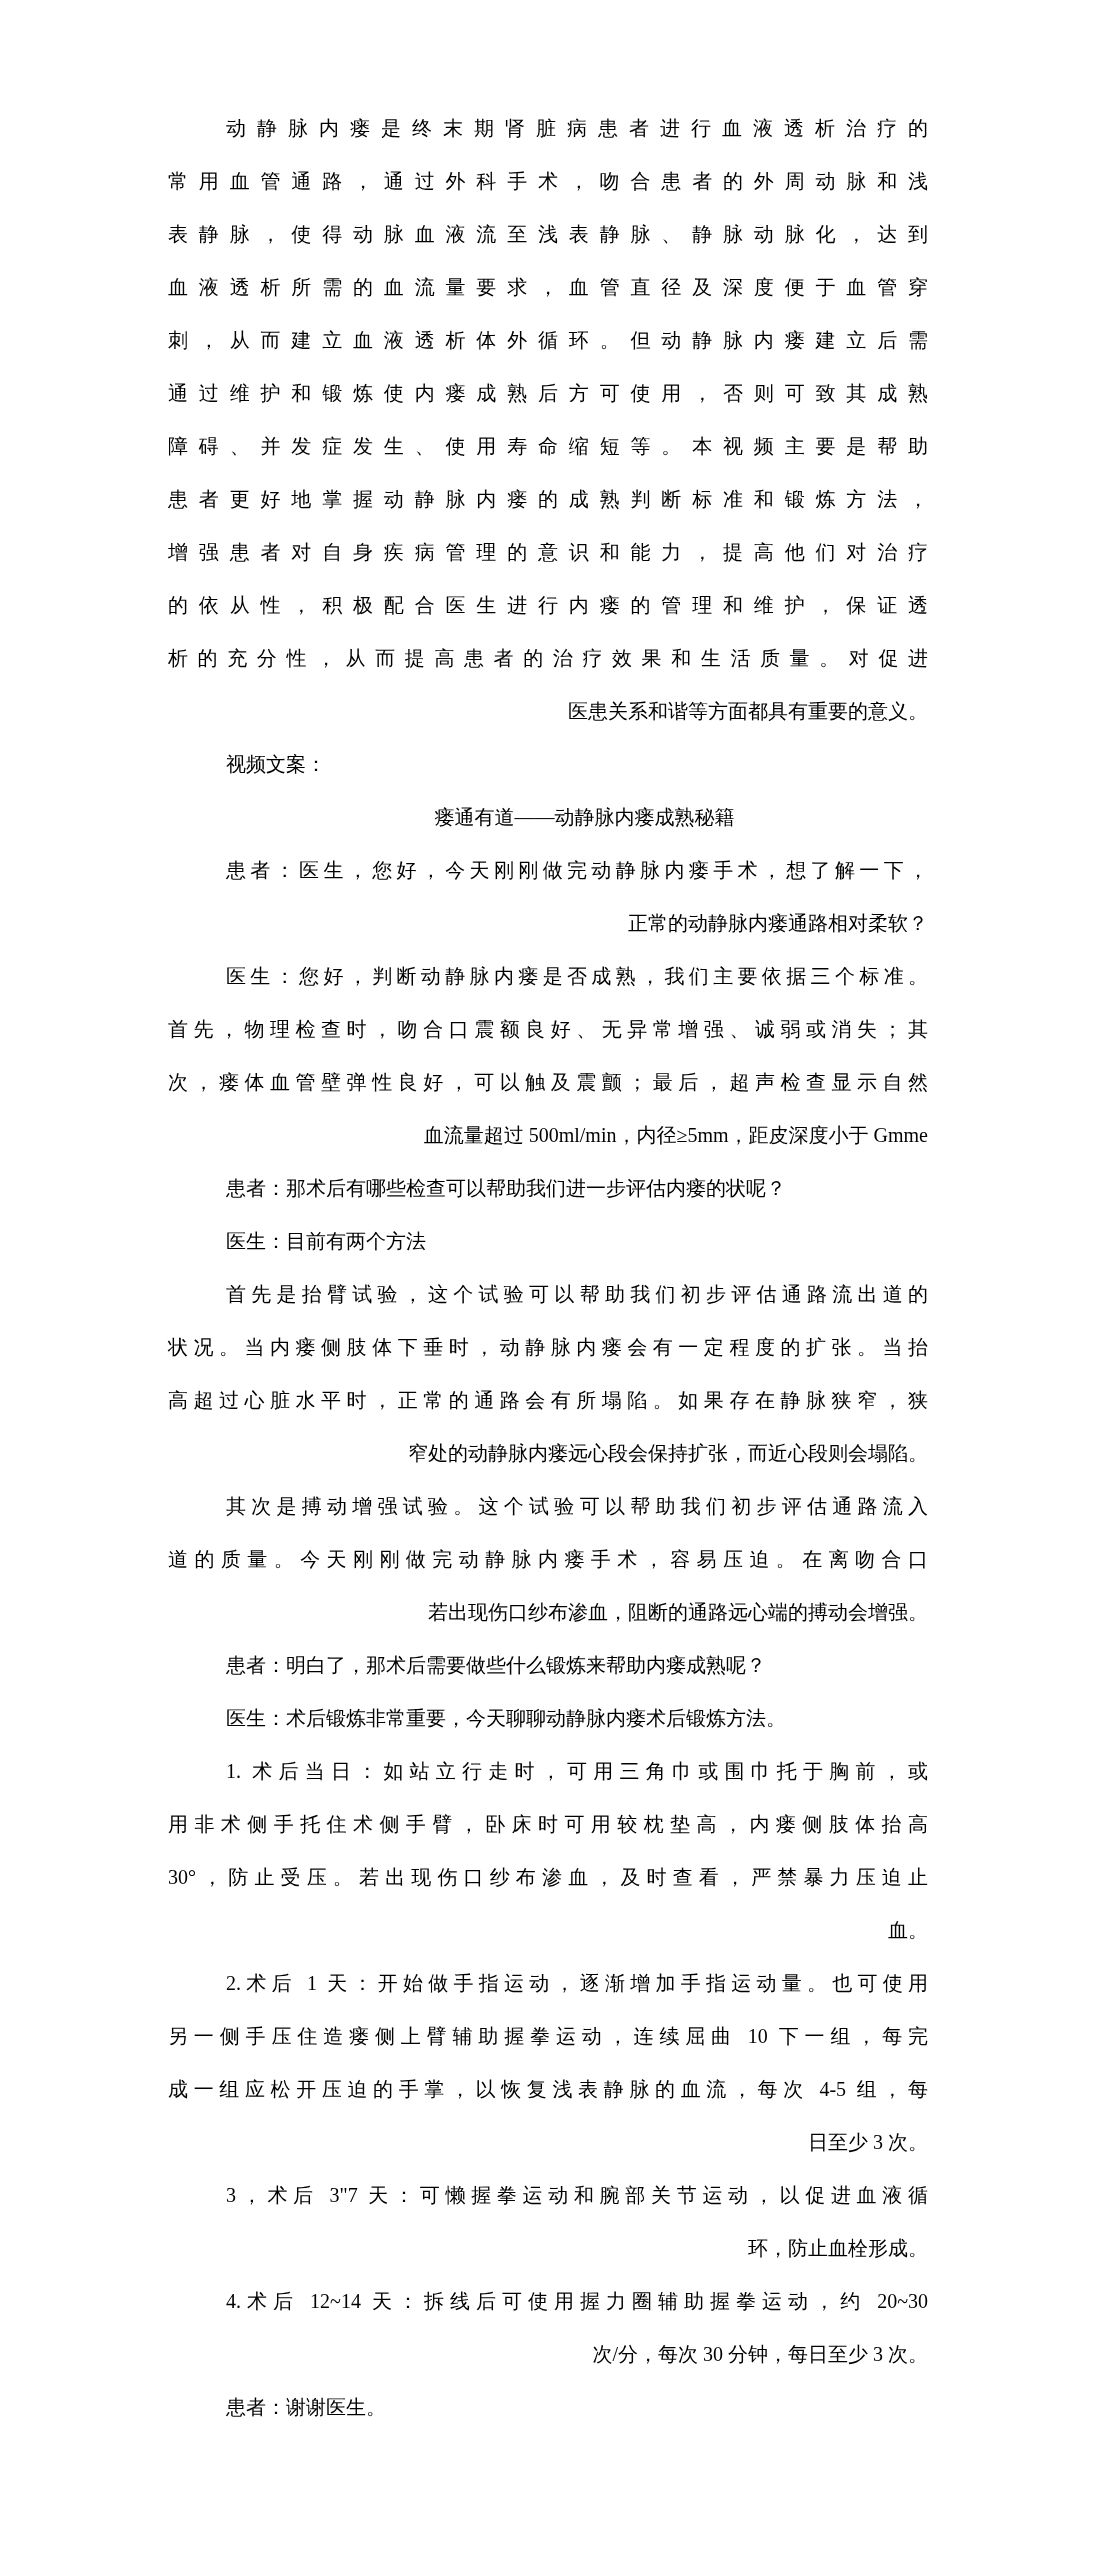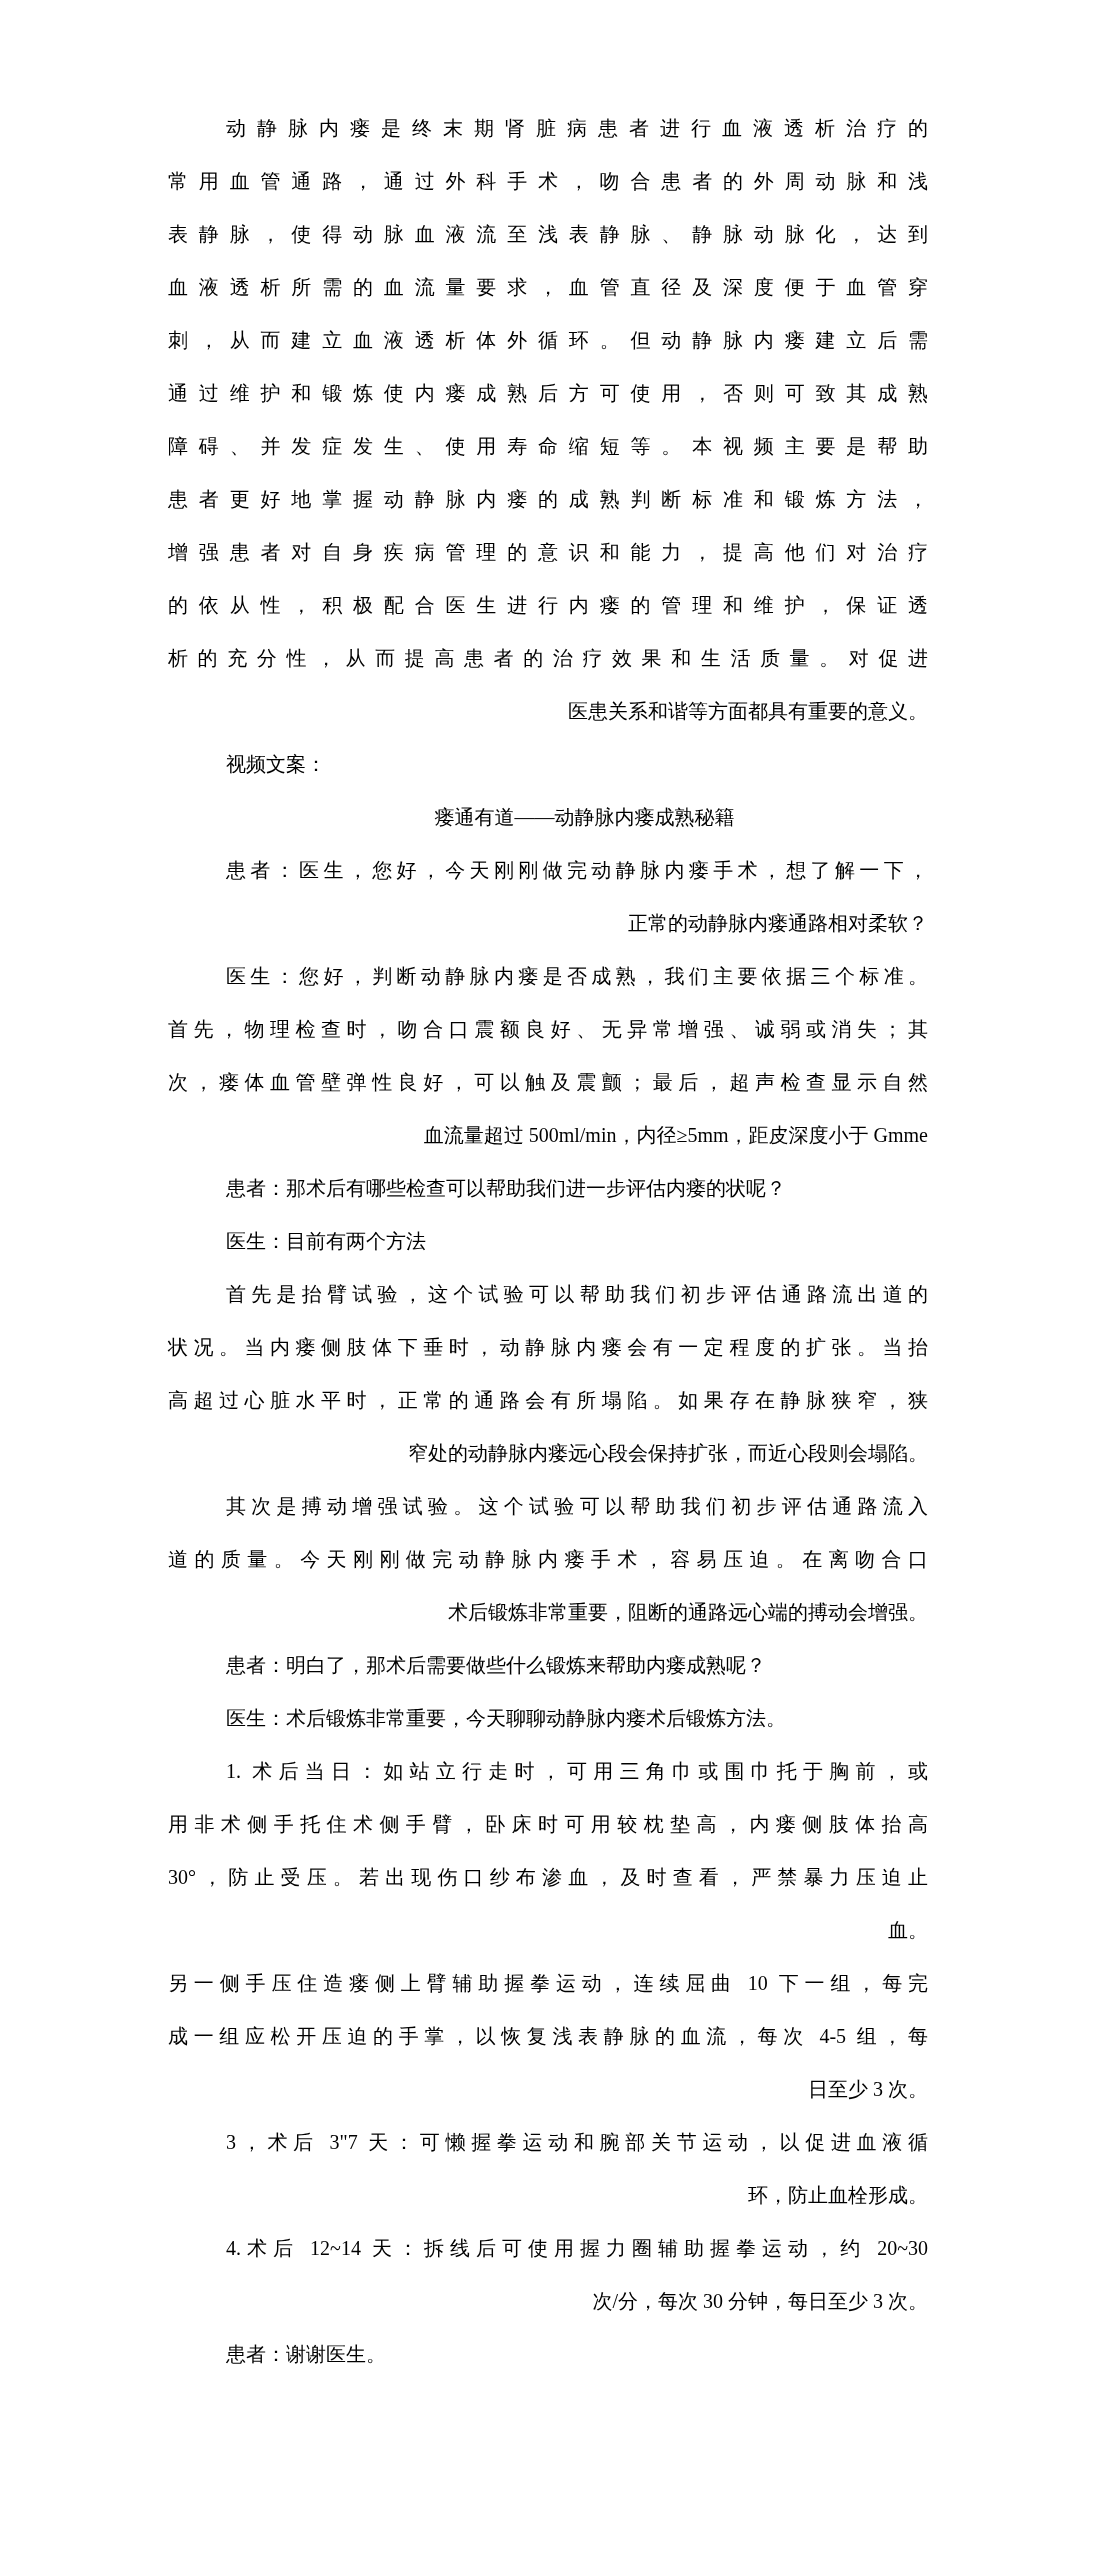--- a/index.html
+++ b/index.html
@@ -107,35 +107,36 @@
       </div>
       <div class="para">
         <div class="line first">首先是抬臂试验，这个试验可以帮助我们初步评估通路流出道的</div>
         <div class="line full">状况。当内瘘侧肢体下垂时，动静脉内瘘会有一定程度的扩张。当抬</div>
         <div class="line full">高超过心脏水平时，正常的通路会有所塌陷。如果存在静脉狭窄，狭</div>
         <div class="line last">窄处的动静脉内瘘远心段会保持扩张，而近心段则会塌陷。</div>
       </div>
       <div class="para">
         <div class="line first">其次是搏动增强试验。这个试验可以帮助我们初步评估通路流入</div>
         <div class="line full">道的质量。今天刚刚做完动静脉内瘘手术，容易压迫。在离吻合口</div>
-        <div class="line last">术后锻炼非常重要，阻断的通路远心端的搏动会增强。</div>
+        <div class="line last">若出现伤口纱布渗血，阻断的通路远心端的搏动会增强。</div>
       </div>
       <div class="para">
         <div class="line firstleft">患者：明白了，那术后需要做些什么锻炼来帮助内瘘成熟呢？</div>
       </div>
       <div class="para">
         <div class="line firstleft">医生：术后锻炼非常重要，今天聊聊动静脉内瘘术后锻炼方法。</div>
       </div>
       <div class="para">
         <div class="line first">1. 术后当日：如站立行走时，可用三角巾或围巾托于胸前，或</div>
         <div class="line full">用非术侧手托住术侧手臂，卧床时可用较枕垫高，内瘘侧肢体抬高</div>
         <div class="line full">30°，防止受压。若出现伤口纱布渗血，及时查看，严禁暴力压迫止</div>
         <div class="line last">血。</div>
       </div>
       <div class="para">
+        <div class="line first">2.术后 1 天：开始做手指运动，逐渐增加手指运动量。也可使用</div>
         <div class="line full">另一侧手压住造瘘侧上臂辅助握拳运动，连续屈曲 10 下一组，每完</div>
         <div class="line full">成一组应松开压迫的手掌，以恢复浅表静脉的血流，每次 4-5 组，每</div>
         <div class="line last">日至少 3 次。</div>
       </div>
       <div class="para">
         <div class="line first">3，术后 3"7 天：可懒握拳运动和腕部关节运动，以促进血液循</div>
         <div class="line last">环，防止血栓形成。</div>
       </div>
       <div class="para">
         <div class="line first">4.术后 12~14 天：拆线后可使用握力圈辅助握拳运动，约 20~30</div>

